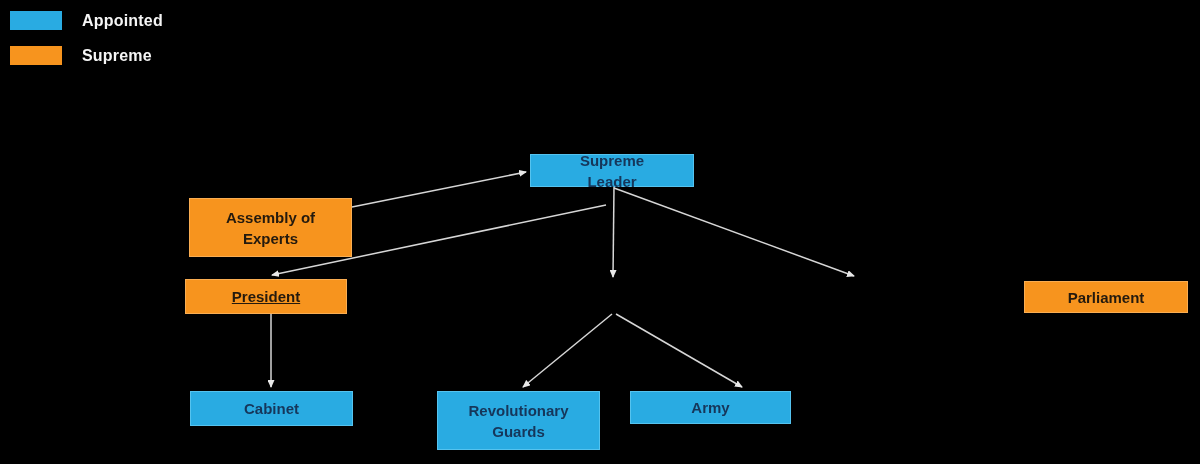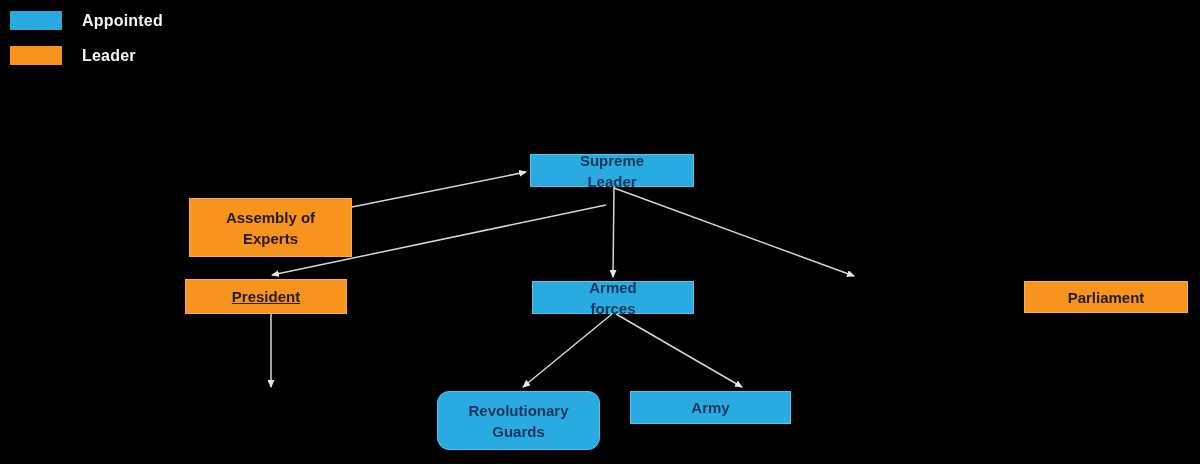--- a/index.html
+++ b/index.html
@@ -72,36 +72,36 @@
     color: #241a0e;
   }
 
   .node-supreme-leader      { left: 530px; top: 154px; width: 164px; height: 33px; }
   .node-assembly-of-experts { left: 189px; top: 178px; width: 163px; height: 59px; margin-top: 20px; }
   .node-president           { left: 185px; top: 279px; width: 162px; height: 35px; text-decoration: underline; }
   .node-armed-forces        { left: 532px; top: 281px; width: 162px; height: 33px; }
   .node-judiciary           { left: 778px; top: 279px; width: 162px; height: 36px; }
   .node-parliament          { left: 1024px; top: 281px; width: 164px; height: 32px; align-items: center; }
   .node-cabinet             { left: 190px; top: 391px; width: 163px; height: 35px; }
-  .node-revolutionary-guards{ left: 437px; top: 391px; width: 163px; height: 59px; border-radius: 12px; }
+  .node-revolutionary-guards{ left: 437px; top: 391px; width: 163px; height: 59px; }
   .node-army                { left: 630px; top: 391px; width: 161px; height: 33px; }
 </style>
 </head>
 <body>
 
 <div class="canvas">
 
   <div class="legend">
     <div class="legend-row row-0">
       <span class="legend-swatch appointed"></span>
       <span class="legend-label">Appointed</span>
     </div>
     <div class="legend-row row-1">
       <span class="legend-swatch elected"></span>
-      <span class="legend-label">Leader</span>
+      <span class="legend-label">Supreme</span>
     </div>
   </div>
 
   <svg class="edges-svg" viewBox="0 0 1200 464">
     <defs>
       <marker id="arrow" markerWidth="8" markerHeight="7" refX="7" refY="3.5" orient="auto" markerUnits="userSpaceOnUse">
         <path d="M0,0 L8,3.5 L0,7 Z" fill="#e8e8e8"></path>
       </marker>
     </defs>
 
@@ -125,29 +125,29 @@
   </div>
 
   <div class="node elected node-assembly-of-experts">
     <span>Assembly of Experts</span>
   </div>
 
   <div class="node elected node-president">
     <span>President</span>
   </div>
 
-  <div class="node appointed node-armed-forces">
-    <span>Armed forces</span>
-  </div>
 
 
   <div class="node elected node-parliament">
     <span>Parliament</span>
   </div>
 
+  <div class="node appointed node-cabinet">
+    <span>Cabinet</span>
+  </div>
 
   <div class="node appointed node-revolutionary-guards">
     <span>Revolutionary Guards</span>
   </div>
 
   <div class="node appointed node-army">
     <span>Army</span>
   </div>
 
 </div>

